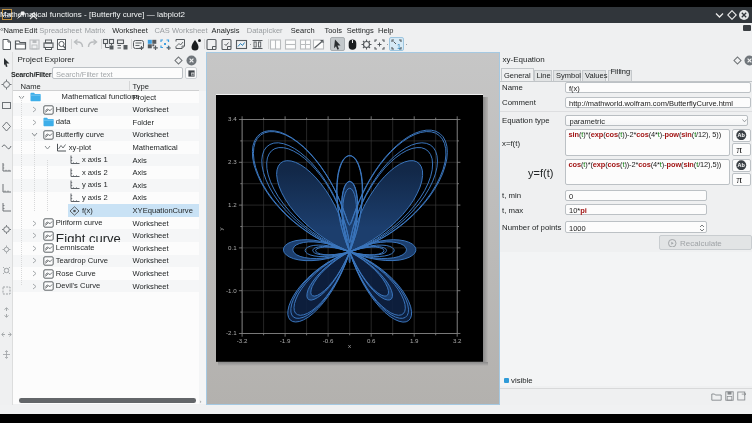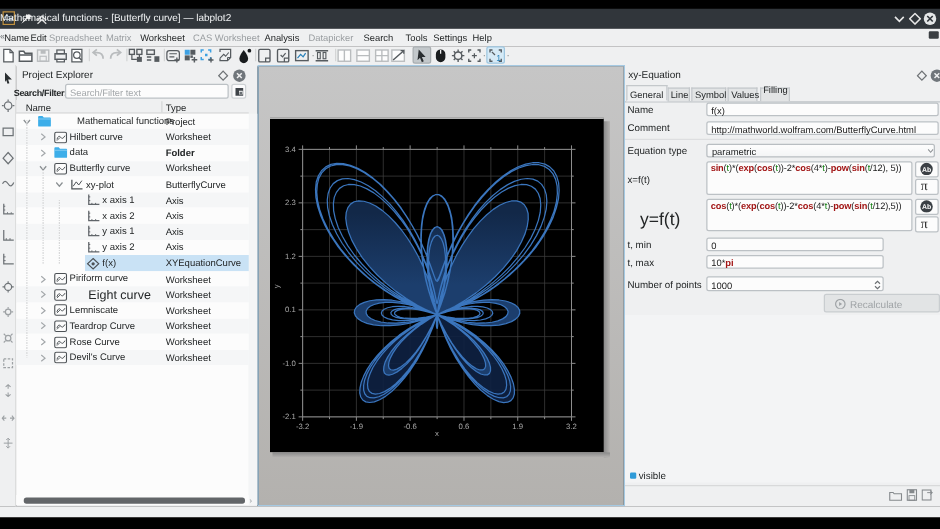--- a/index.html
+++ b/index.html
@@ -288,42 +288,42 @@
 <div class="abs" style="left:132.5px;top:105.2px;font-size:7.6px;color:#232627;">Worksheet</div>
 <div class="abs" style="left:13px;top:116.0px;width:186px;height:12.6px;background:#fcfcfc;"></div>
 <svg class="abs" style="left:31.7px;top:118.8px" width="5" height="7" viewBox="0 0 5 7">
     <path d="M1 1 L4 3.5 L1 6" fill="none" stroke="#a4a8ab" stroke-width="1"></path>
   </svg>
 <svg class="abs" style="left:42.7px;top:117.3px" width="11" height="10" viewBox="0 0 11 10">
     <path d="M0.5 1.5 Q0.5 0.8 1.2 0.8 H4 L5 2 H10 Q10.7 2 10.7 2.7 V8.5 Q10.7 9.2 10 9.2 H1.2 Q0.5 9.2 0.5 8.5 Z" fill="#3daee9"></path>
     <path d="M0.5 3.2 H10.7" stroke="#8ed0f4" stroke-width="0.7"></path>
   </svg>
 <div class="abs" style="left:55.7px;top:117.3px;font-size:7.6px;color:#232627;white-space:nowrap;">data</div>
-<div class="abs" style="left:132.5px;top:117.8px;font-size:7.6px;color:#232627;font-weight:bold;">Folder</div>
+<div class="abs" style="left:132.5px;top:117.8px;font-size:7.6px;color:#232627;">Folder</div>
 <div class="abs" style="left:13px;top:128.6px;width:186px;height:12.6px;background:#f5f6f7;"></div>
 <svg class="abs" style="left:30.7px;top:132.4px" width="7" height="5" viewBox="0 0 7 5">
     <path d="M1 1 L3.5 4 L6 1" fill="none" stroke="#8b9093" stroke-width="1"></path>
   </svg>
 <svg class="abs" style="left:42.7px;top:129.9px" width="11" height="10" viewBox="0 0 11 10">
     <rect x="0.8" y="0.8" width="9.4" height="8.4" rx="1.2" fill="#fcfcfc" stroke="#4d5256" stroke-width="0.9"></rect>
     <path d="M2.5 6.5 Q4 2.5 5.5 4.8 T9 3.5" fill="none" stroke="#4d5256" stroke-width="0.8"></path>
     <path d="M2.5 7.5 L5 5" stroke="#4d5256" stroke-width="0.7"></path>
   </svg>
 <div class="abs" style="left:55.7px;top:129.9px;font-size:7.6px;color:#232627;white-space:nowrap;">Butterfly curve</div>
 <div class="abs" style="left:132.5px;top:130.4px;font-size:7.6px;color:#232627;">Worksheet</div>
 <div class="abs" style="left:13px;top:141.2px;width:186px;height:12.6px;background:#fcfcfc;"></div>
 <svg class="abs" style="left:43.8px;top:145.0px" width="7" height="5" viewBox="0 0 7 5">
     <path d="M1 1 L3.5 4 L6 1" fill="none" stroke="#8b9093" stroke-width="1"></path>
   </svg>
 <svg class="abs" style="left:55.8px;top:142.5px" width="11" height="10" viewBox="0 0 11 10">
     <path d="M1.5 0.8 V8 H10" fill="none" stroke="#4d5256" stroke-width="1"></path>
     <path d="M2.5 6 L5 2.5 L7 5 L9.5 1.5" fill="none" stroke="#4d5256" stroke-width="0.8"></path>
   </svg>
 <div class="abs" style="left:68.8px;top:142.5px;font-size:7.6px;color:#232627;white-space:nowrap;text-align:right;">xy-plot</div>
-<div class="abs" style="left:132.5px;top:143.0px;font-size:7.6px;color:#232627;">ButterflyCurve</div>
+<div class="abs" style="left:132.5px;top:143.0px;font-size:7.6px;color:#232627;">Mathematical</div>
 <div class="abs" style="left:13px;top:153.8px;width:186px;height:12.6px;background:#f5f6f7;"></div>
 <svg class="abs" style="left:69.0px;top:155.10000000000002px" width="11" height="10" viewBox="0 0 11 10">
     <path d="M2 0.5 V8.5 H10.5" fill="none" stroke="#60656a" stroke-width="1"></path>
     <path d="M2 2.5 H3.2 M2 5.5 H3.2 M4.5 8.5 V7.3 M7.5 8.5 V7.3" stroke="#60656a" stroke-width="0.8"></path>
   </svg>
 <div class="abs" style="left:81.9px;top:155.1px;font-size:7.6px;color:#232627;white-space:nowrap;">x axis 1</div>
 <div class="abs" style="left:132.5px;top:155.6px;font-size:7.6px;color:#232627;">Axis</div>
 <div class="abs" style="left:13px;top:166.4px;width:186px;height:12.6px;background:#fcfcfc;"></div>
 <svg class="abs" style="left:69.0px;top:167.7px" width="11" height="10" viewBox="0 0 11 10">
     <path d="M2 0.5 V8.5 H10.5" fill="none" stroke="#60656a" stroke-width="1"></path>
@@ -366,21 +366,21 @@
 <div class="abs" style="left:132.5px;top:218.6px;font-size:7.6px;color:#232627;">Worksheet</div>
 <div class="abs" style="left:13px;top:229.4px;width:186px;height:12.6px;background:#f5f6f7;"></div>
 <svg class="abs" style="left:31.7px;top:232.2px" width="5" height="7" viewBox="0 0 5 7">
     <path d="M1 1 L4 3.5 L1 6" fill="none" stroke="#a4a8ab" stroke-width="1"></path>
   </svg>
 <svg class="abs" style="left:42.7px;top:230.7px" width="11" height="10" viewBox="0 0 11 10">
     <rect x="0.8" y="0.8" width="9.4" height="8.4" rx="1.2" fill="#fcfcfc" stroke="#4d5256" stroke-width="0.9"></rect>
     <path d="M2.5 6.5 Q4 2.5 5.5 4.8 T9 3.5" fill="none" stroke="#4d5256" stroke-width="0.8"></path>
     <path d="M2.5 7.5 L5 5" stroke="#4d5256" stroke-width="0.7"></path>
   </svg>
-<div class="abs" style="left:55.7px;top:230.7px;font-size:10px;color:#232627;white-space:nowrap;margin-left:15px;">Eight curve</div>
+<div class="abs" style="left:55.7px;top:230.7px;font-size:13px;color:#232627;white-space:nowrap;">Eight curve</div>
 <div class="abs" style="left:132.5px;top:231.2px;font-size:7.6px;color:#232627;">Worksheet</div>
 <div class="abs" style="left:13px;top:242.0px;width:186px;height:12.6px;background:#fcfcfc;"></div>
 <svg class="abs" style="left:31.7px;top:244.8px" width="5" height="7" viewBox="0 0 5 7">
     <path d="M1 1 L4 3.5 L1 6" fill="none" stroke="#a4a8ab" stroke-width="1"></path>
   </svg>
 <svg class="abs" style="left:42.7px;top:243.3px" width="11" height="10" viewBox="0 0 11 10">
     <rect x="0.8" y="0.8" width="9.4" height="8.4" rx="1.2" fill="#fcfcfc" stroke="#4d5256" stroke-width="0.9"></rect>
     <path d="M2.5 6.5 Q4 2.5 5.5 4.8 T9 3.5" fill="none" stroke="#4d5256" stroke-width="0.8"></path>
     <path d="M2.5 7.5 L5 5" stroke="#4d5256" stroke-width="0.7"></path>
   </svg>
@@ -567,21 +567,21 @@
 <div class="abs" style="left:502px;top:139px;font-size:7.8px;color:#232627;">x=f(t)</div>
 <div class="abs" style="left:565px;top:128.5px;width:164.5px;height:27px;background:#fcfcfc;border:1px solid #bcc1c5;border-radius:2px;"></div>
 <div class="abs" style="left:568.5px;top:130.3px;font-size:7.4px;color:#1a1a1a;white-space:nowrap;letter-spacing:-0.1px;"><b style="color:#a21616">sin</b>(<span style="color:#118011">t</span>)*(<b style="color:#a21616">exp</b>(<b style="color:#a21616">cos</b>(<span style="color:#118011">t</span>))-2*<b style="color:#a21616">cos</b>(4*<span style="color:#118011">t</span>)-<b style="color:#a21616">pow</b>(<b style="color:#a21616">sin</b>(<span style="color:#118011">t</span>/12), 5))</div>
 <div class="abs" style="left:731.5px;top:128.5px;width:19px;height:13px;background:#fcfcfc;border:1px solid #bcc1c5;border-radius:2px;"></div>
 <svg class="abs" style="left:736px;top:129.7px" width="10.5" height="10.5" viewBox="0 0 11 11">
     <circle cx="5.5" cy="5.5" r="5.2" fill="#3b4045"></circle>
     <text x="5.5" y="7.8" font-size="5.8" fill="#fcfcfc" text-anchor="middle" font-family="Liberation Sans" font-weight="bold">Ab</text>
   </svg>
 <div class="abs" style="left:731.5px;top:143.0px;width:19px;height:13px;background:#fcfcfc;border:1px solid #bcc1c5;border-radius:2px;"></div>
 <div class="abs" style="left:736.5px;top:142.5px;font-size:11px;color:#1a1a1a;font-family:'Liberation Serif',serif;">π</div>
-<div class="abs" style="left:512px;top:167px;font-size:14px;color:#232627;">y=f(t)</div>
+<div class="abs" style="left:528px;top:167px;font-size:11px;color:#232627;">y=f(t)</div>
 <div class="abs" style="left:565px;top:158.5px;width:164.5px;height:26px;background:#fcfcfc;border:1px solid #bcc1c5;border-radius:2px;"></div>
 <div class="abs" style="left:568.5px;top:160.3px;font-size:7.4px;color:#1a1a1a;white-space:nowrap;letter-spacing:-0.1px;"><b style="color:#a21616">cos</b>(<span style="color:#118011">t</span>)*(<b style="color:#a21616">exp</b>(<b style="color:#a21616">cos</b>(<span style="color:#118011">t</span>))-2*<b style="color:#a21616">cos</b>(4*<span style="color:#118011">t</span>)-<b style="color:#a21616">pow</b>(<b style="color:#a21616">sin</b>(<span style="color:#118011">t</span>/12),5))</div>
 <div class="abs" style="left:731.5px;top:158.5px;width:19px;height:13px;background:#fcfcfc;border:1px solid #bcc1c5;border-radius:2px;"></div>
 <svg class="abs" style="left:736px;top:159.7px" width="10.5" height="10.5" viewBox="0 0 11 11">
     <circle cx="5.5" cy="5.5" r="5.2" fill="#3b4045"></circle>
     <text x="5.5" y="7.8" font-size="5.8" fill="#fcfcfc" text-anchor="middle" font-family="Liberation Sans" font-weight="bold">Ab</text>
   </svg>
 <div class="abs" style="left:731.5px;top:173.0px;width:19px;height:13px;background:#fcfcfc;border:1px solid #bcc1c5;border-radius:2px;"></div>
 <div class="abs" style="left:736.5px;top:172.5px;font-size:11px;color:#1a1a1a;font-family:'Liberation Serif',serif;">π</div>
 <div class="abs" style="left:502px;top:191px;font-size:7.8px;color:#232627;">t, min</div>

